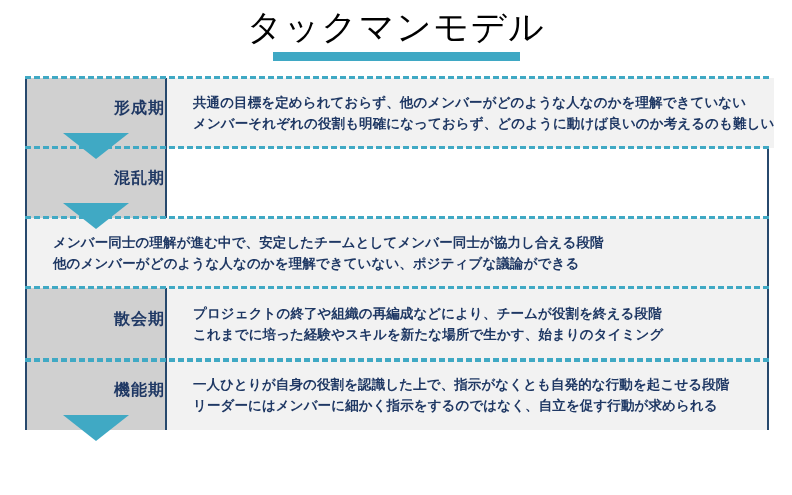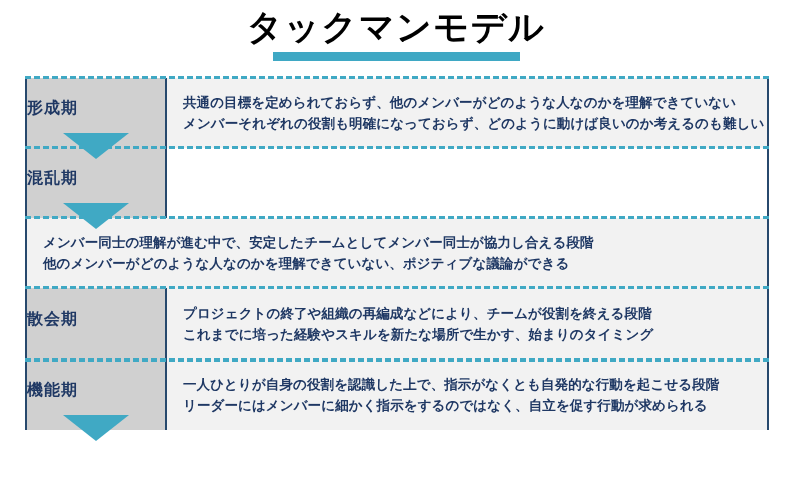--- a/index.html
+++ b/index.html
@@ -23,21 +23,21 @@
   
   .title-block {
     position: absolute;
     left: 0;
     top: 6px;
     width: 792px;
     text-align: center;
   }
   .title-text {
     font-size: 35px;
-    font-weight: bold;
+    font-weight: normal;
     color: #000000;
     letter-spacing: 1.5px;
     line-height: 42px;
     white-space: nowrap;
   }
   .title-rule {
     width: 247px;
     height: 9px;
     background: #3FA8C4;
     margin: 4px auto 0 auto;
@@ -96,21 +96,21 @@
     height: 72px;
   }
 
   .stage-cell {
     width: 140px;
     flex: 0 0 140px;
     background: #D0D0D0;
     position: relative;
     display: flex;
     align-items: center;
-    justify-content: flex-start;
+    justify-content: flex-end;
     border-right: 2px solid #27496D;
     box-sizing: border-box;
   }
   .stage-label {
     font-size: 16px;
     font-weight: bold;
     color: #1F3864;
     letter-spacing: 1px;
     position: relative;
     top: -5px;
@@ -129,21 +129,21 @@
     z-index: 4;
     pointer-events: none;
   }
 
   .desc-cell {
     flex: 1 1 auto;
     background: #F2F2F2;
     display: flex;
     flex-direction: column;
     justify-content: center;
-    padding-left: 16px;
+    padding-left: 26px;
     box-sizing: border-box;
   }
   .desc-line {
     font-size: 13.5px;
     font-weight: bold;
     color: #1F3864;
     line-height: 21px;
     white-space: nowrap;
     letter-spacing: 0.1px;
   }

